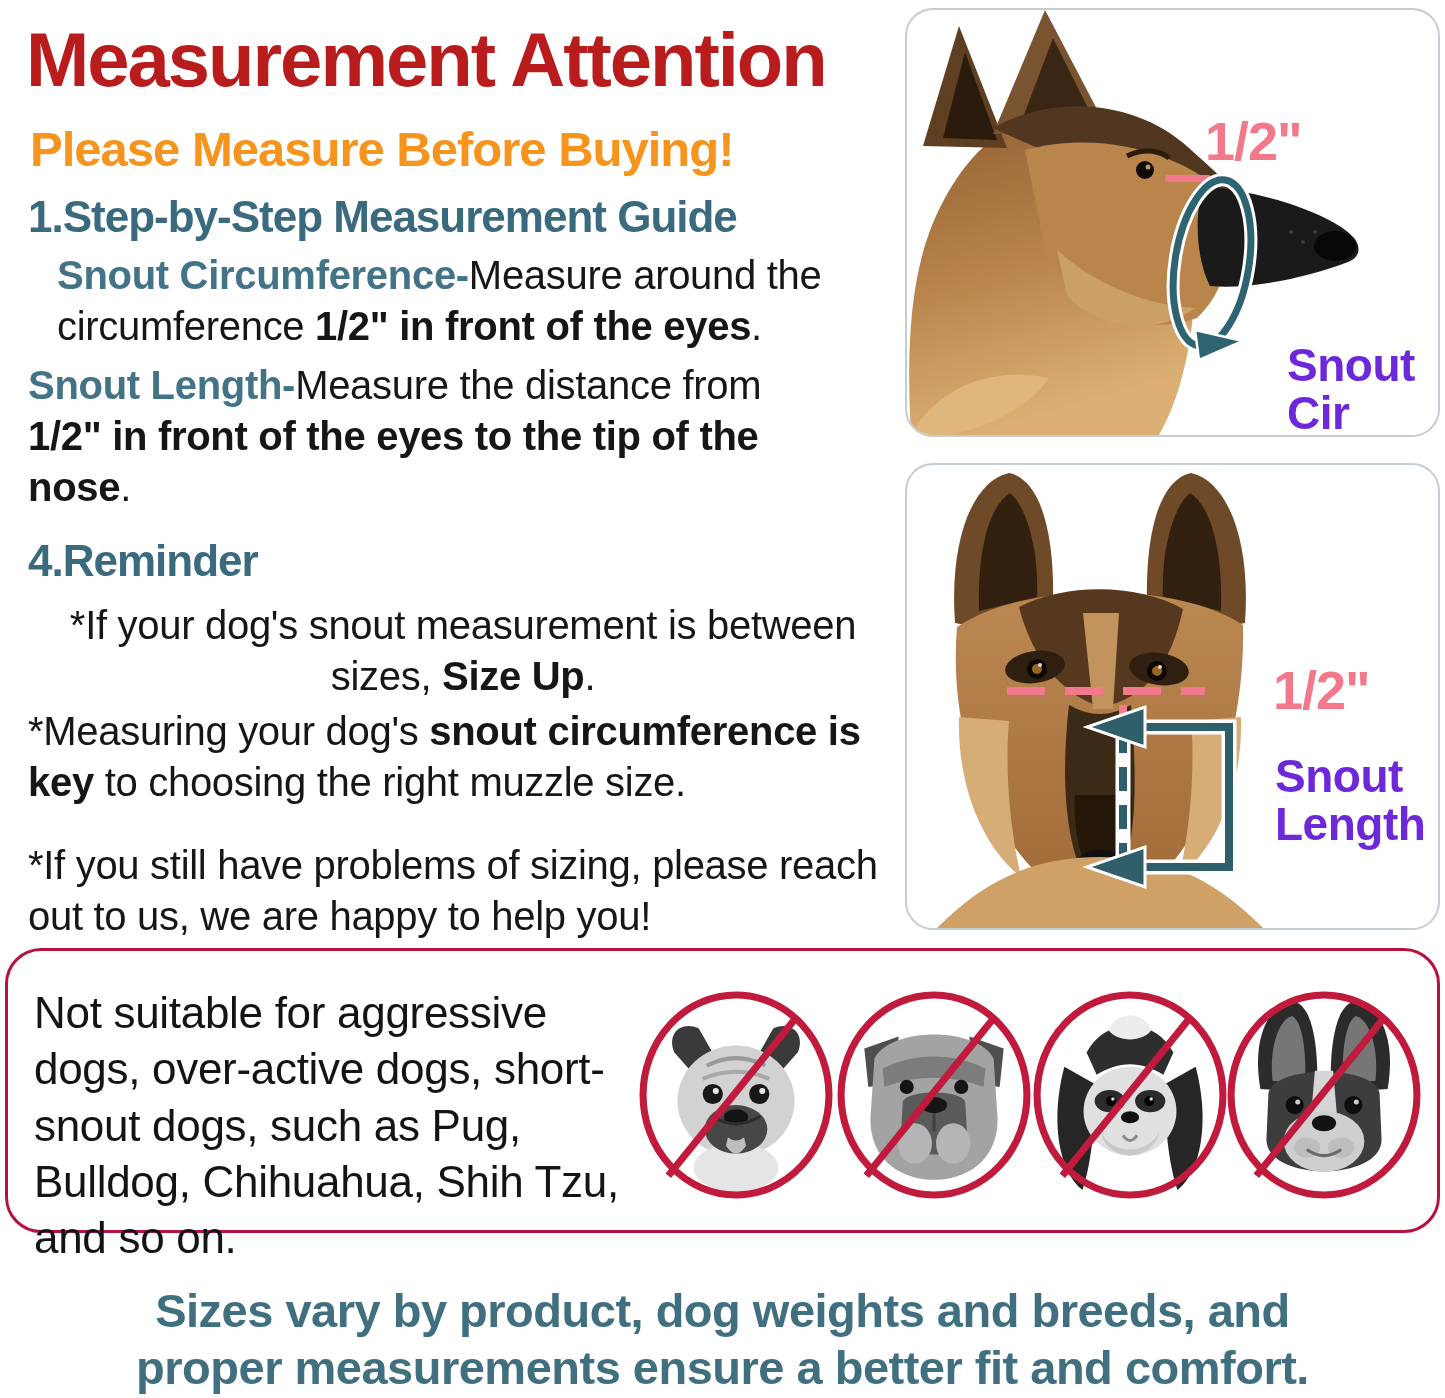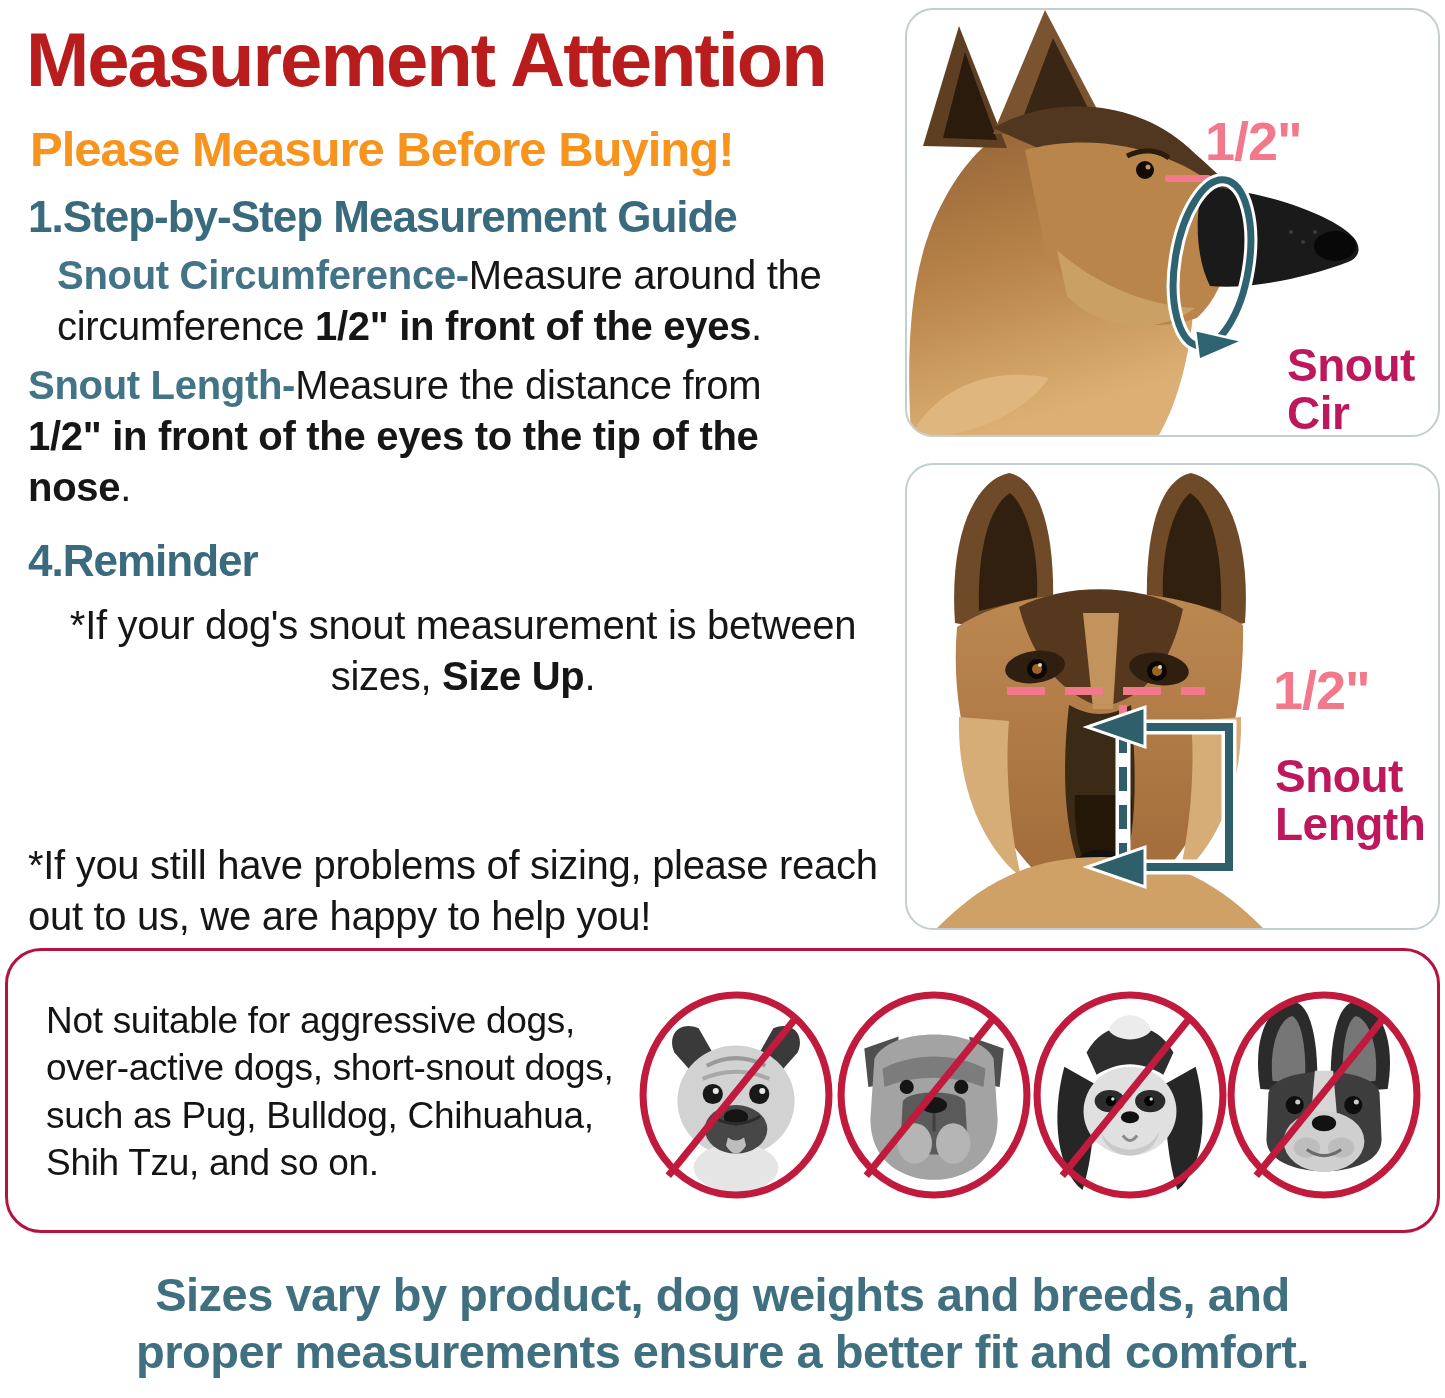--- a/index.html
+++ b/index.html
@@ -66,57 +66,57 @@
     position: absolute;
     font-size: 54px; font-weight: 700;
     color: #f2798b; letter-spacing: -1px;
     white-space: nowrap;
   }
   .card-1 .half-label { left: 298px; top: 100px; }
   .card-2 .half-label { left: 366px; top: 194px; }
   .photo-caption {
     position: absolute;
     font-size: 46px; font-weight: 700;
-    color: #be185d; line-height: 1.04;
+    color: #6d28d9; line-height: 1.04;
     letter-spacing: -0.5px;
   }
   .card-1 .photo-caption { left: 380px; top: 332px; }
   .card-2 .photo-caption { left: 368px; top: 288px; }
   .photo-caption span { display: block; }
 
   .warning-box {
     left: 5px; top: 948px;
     width: 1435px; height: 285px;
     border: 3px solid #b5123f;
     border-radius: 36px;
     background: #ffffff;
   }
   .warning-text {
     position: absolute;
     left: 26px; top: 34px; width: 618px;
-    font-size: 37px; line-height: 1.28;
+    font-size: 44px; line-height: 1.28;
     letter-spacing: -0.3px;
-    color: #141414; margin: 12px;
+    color: #141414; margin: 0;
   }
   .no-dog {
     position: absolute; top: 36px;
     width: 200px; height: 216px;
   }
   .no-dog svg { width: 100%; height: 100%; }
   .no-dog-1 { left: 628px; }
   .no-dog-2 { left: 826px; }
   .no-dog-3 { left: 1022px; }
   .no-dog-4 { left: 1216px; }
 
   .footer-note {
     left: 0; top: 1266px; width: 100%;
     text-align: center;
   }
   .footer-note p {
-    margin: 0 auto; max-width: 1250px;
+    margin: 16px auto; max-width: 1250px;
     font-size: 47px; font-weight: 700;
     line-height: 1.22; letter-spacing: -0.5px;
     color: #40707f;
   }
 </style>
 </head>
 <body>
 
 <div class="canvas">
 
@@ -126,20 +126,21 @@
   <h2 class="abs section-heading guide-heading">1.Step-by-Step Measurement Guide</h2>
 
   <p class="abs para p-snout-cir"><span class="term">Snout Circumference-</span><span>Measure around the circumference </span><span class="b">1/2" in front of the eyes</span><span>.</span></p>
 
   <p class="abs para p-snout-len"><span class="term">Snout Length-</span><span>Measure the distance from </span><span class="b">1/2" in front of the eyes to the tip of the nose</span><span>.</span></p>
 
   <h2 class="abs section-heading reminder-heading">4.Reminder</h2>
 
   <p class="abs para p-rem1"><span>*If your dog's snout measurement is between sizes, </span><span class="b">Size Up</span><span>.</span></p>
 
+  <p class="abs para p-rem2"><span>*Measuring your dog's </span><span class="b">snout circumference is key</span><span> to choosing the right muzzle size.</span></p>
 
   <p class="abs para p-rem3"><span>*If you still have problems of sizing, please reach out to us, we are happy to help you!</span><span class="b"></span><span></span></p>
 
   <figure class="abs photo-card card-1">
     <svg class="photo" viewBox="0 0 531 425" preserveAspectRatio="none">
       <defs>
         <linearGradient id="gNeck" x1="0" y1="0" x2="0.25" y2="1">
           <stop offset="0" stop-color="#8f5e33"></stop>
           <stop offset="0.55" stop-color="#b9854a"></stop>
           <stop offset="1" stop-color="#dcb074"></stop>

